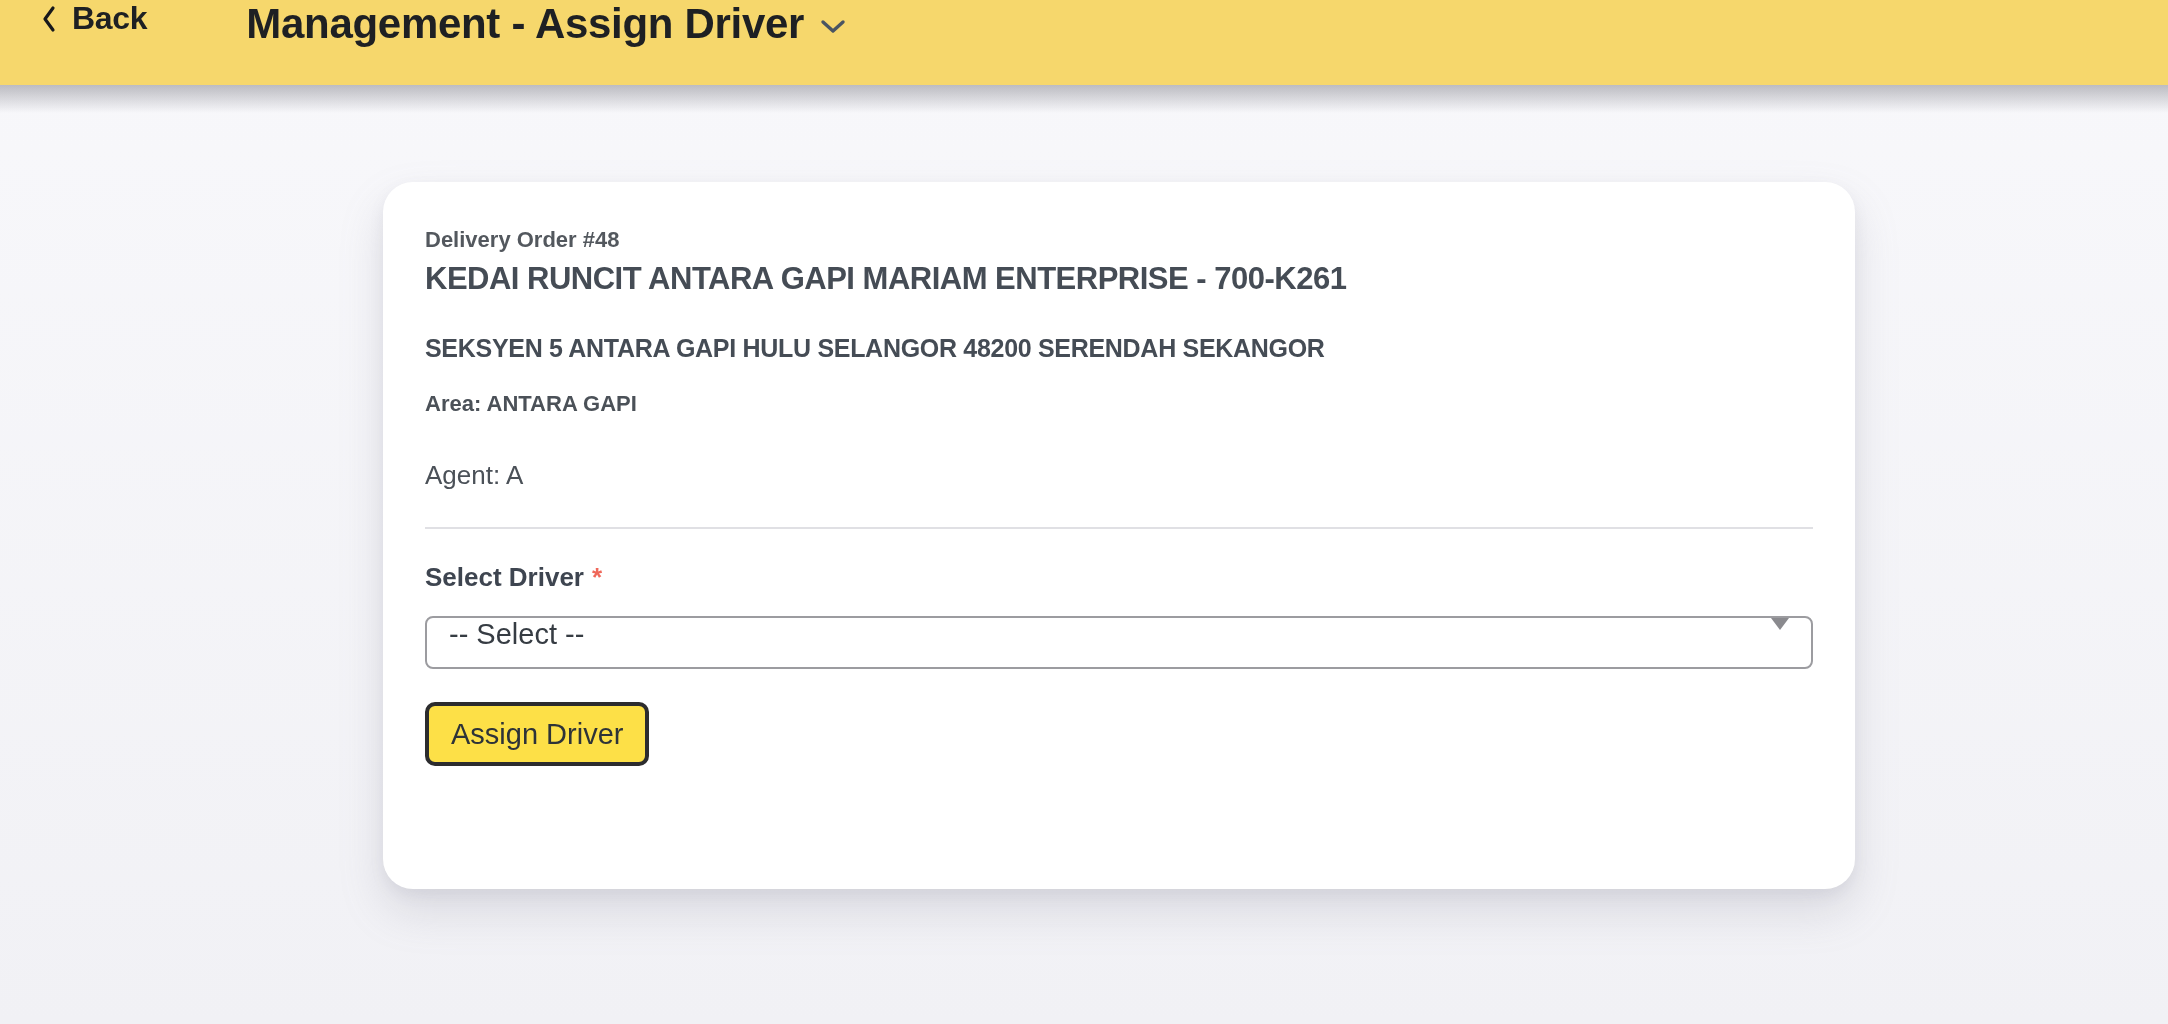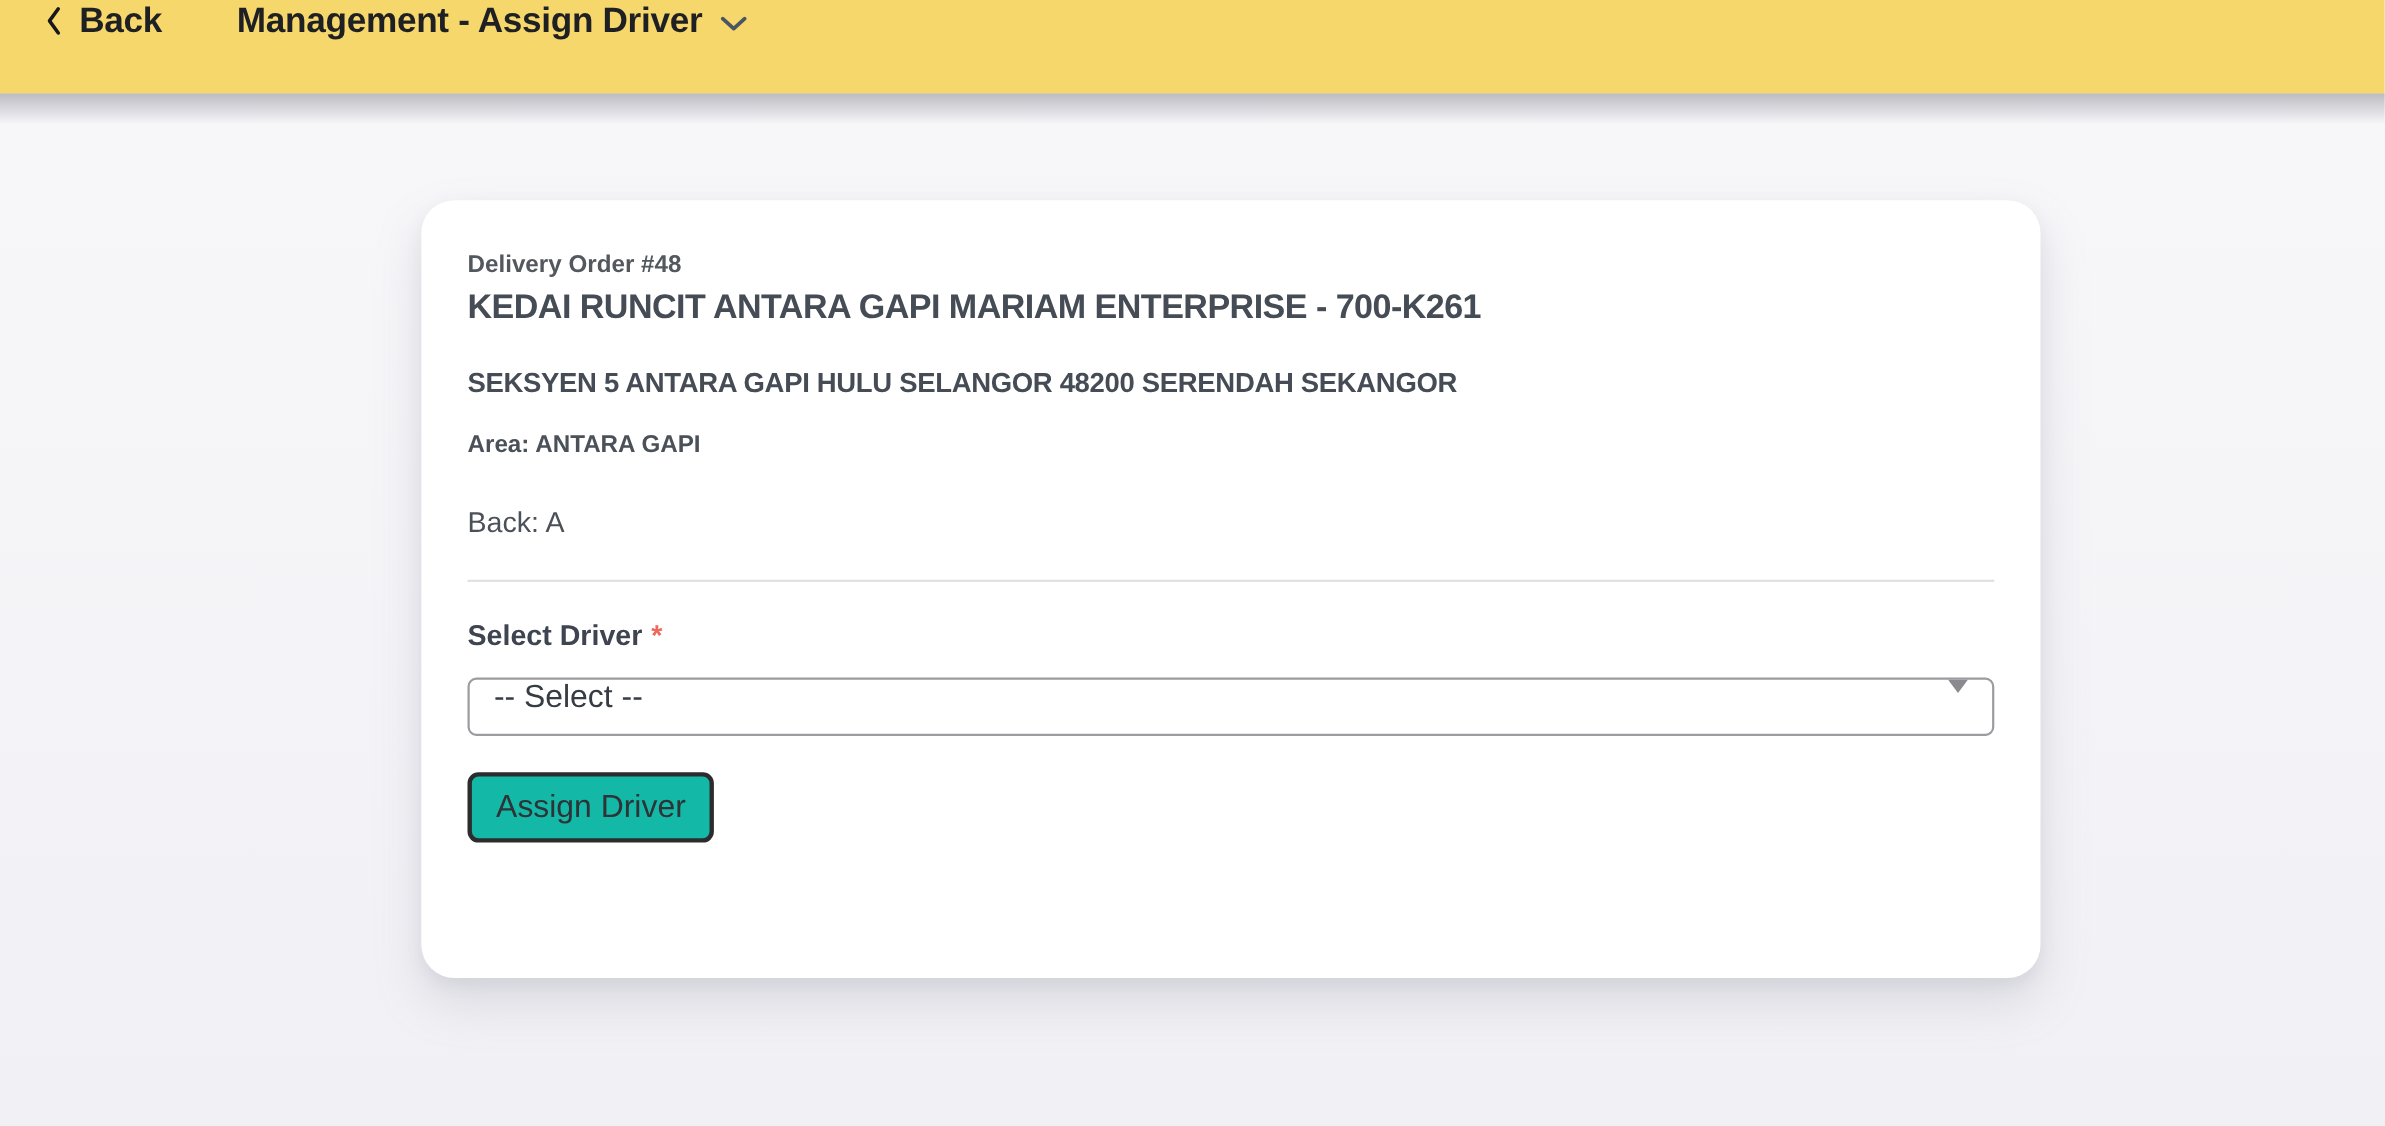--- a/index.html
+++ b/index.html
@@ -32,22 +32,23 @@
   .back-label {
     font-size: 32px; font-weight: 700; color: #1E2023;
     letter-spacing: -0.3px;
   }
   .title-wrap {
     display: flex; align-items: center; gap: 16px;
     margin-left: 68px;
     cursor: pointer;
   }
   .page-title {
-    font-size: 32px; font-weight: 700; color: #1E2023;
+    font-size: 42px; font-weight: 700; color: #1E2023;
     letter-spacing: -0.3px;
+    margin-left: 31px;
   }
   .title-wrap .chev-down { display: block; margin-top: 6px; }
 
   
   .card {
     width: 1472px; height: 707px;
     margin: 97px 0 0 383px;
     background: #ffffff;
     border-radius: 30px;
     box-shadow: 0 22px 44px rgba(130,130,150,0.22), 0 6px 14px rgba(130,130,150,0.10);
@@ -101,21 +102,21 @@
   }
   .caret-down {
     width: 0; height: 0;
     border-left: 9px solid transparent;
     border-right: 9px solid transparent;
     border-top: 12px solid #8A8A8E;
   }
   .assign-driver-button {
     margin-top: 33px;
     height: 64px;
-    background: #14b8a6;
+    background: #fde047;
     border: 4px solid #2C2C2E;
     border-radius: 10px;
     padding: 0 22px;
     font-family: "Liberation Sans", sans-serif;
     font-size: 29px; color: #2E3338;
     display: inline-flex; align-items: center;
     cursor: pointer;
   }
 </style>
 </head>
@@ -135,21 +136,21 @@
     </svg>
   </div>
 </header>
 
 <main>
   <section class="card">
     <p class="order-number">Delivery Order #48</p>
     <h1 class="customer-name">KEDAI RUNCIT ANTARA GAPI MARIAM ENTERPRISE - 700-K261</h1>
     <h2 class="customer-address">SEKSYEN 5 ANTARA GAPI HULU SELANGOR 48200 SERENDAH SEKANGOR</h2>
     <p class="area-line">Area: ANTARA GAPI</p>
-    <p class="agent-line">Back: A</p>
+    <p class="agent-line">Agent: A</p>
 
     <hr class="divider">
 
     <div class="field-label">
       <span>Select Driver</span><span class="required-asterisk">*</span>
     </div>
 
     <div class="driver-select" role="combobox">
       <span class="select-value">-- Select --</span>
       <span class="caret-down"></span>

